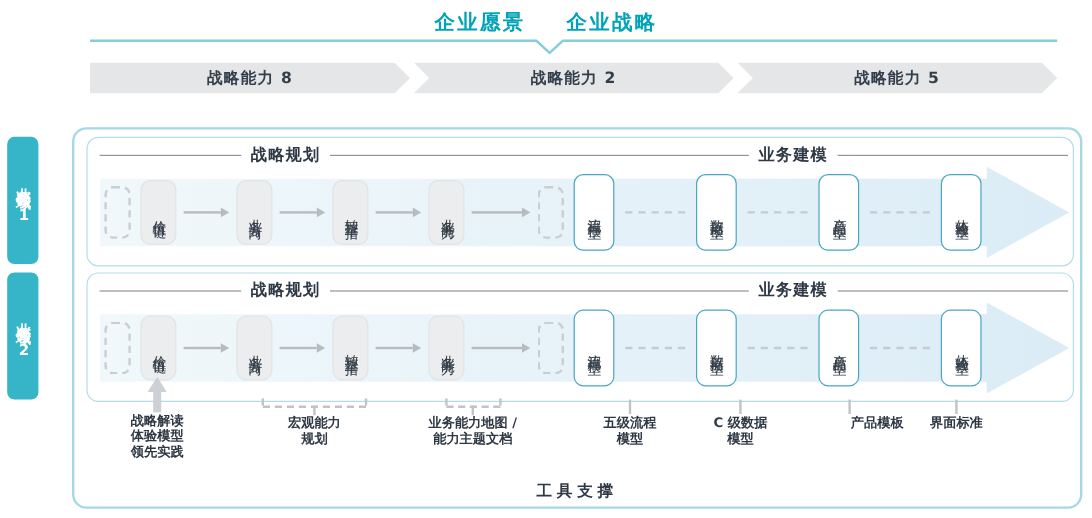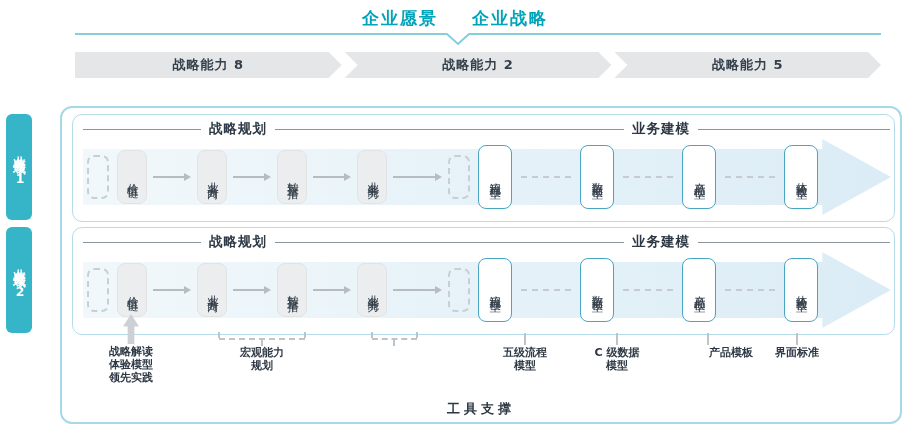--- a/index.html
+++ b/index.html
@@ -217,20 +217,24 @@
 
   <div class="note" style="left:131px;font-family:Liberation Mono, monospace;">
     <div>战略解读</div>
     <div>体验模型</div>
     <div>领先实践</div>
   </div>
   <div class="note" style="left:262px;">
     <div>宏观能力</div>
     <div>规划</div>
   </div>
+  <div class="note" style="left:394px;">
+    <div>业务能力地图 /</div>
+    <div>能力主题文档</div>
+  </div>
   <div class="note" style="left:525px;">
     <div>五级流程</div>
     <div>模型</div>
   </div>
   <div class="note" style="left:617px;">
     <div>C 级数据</div>
     <div>模型</div>
   </div>
   <div class="note" style="left:731px;">
     <div>产品模板</div>

